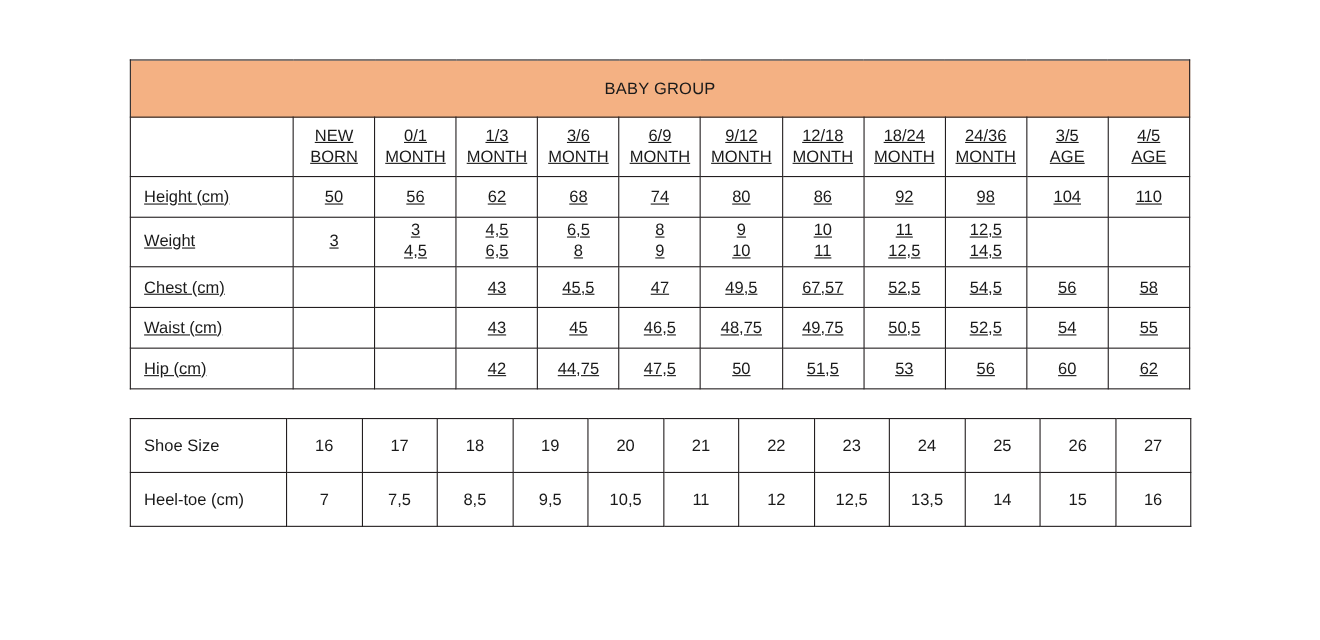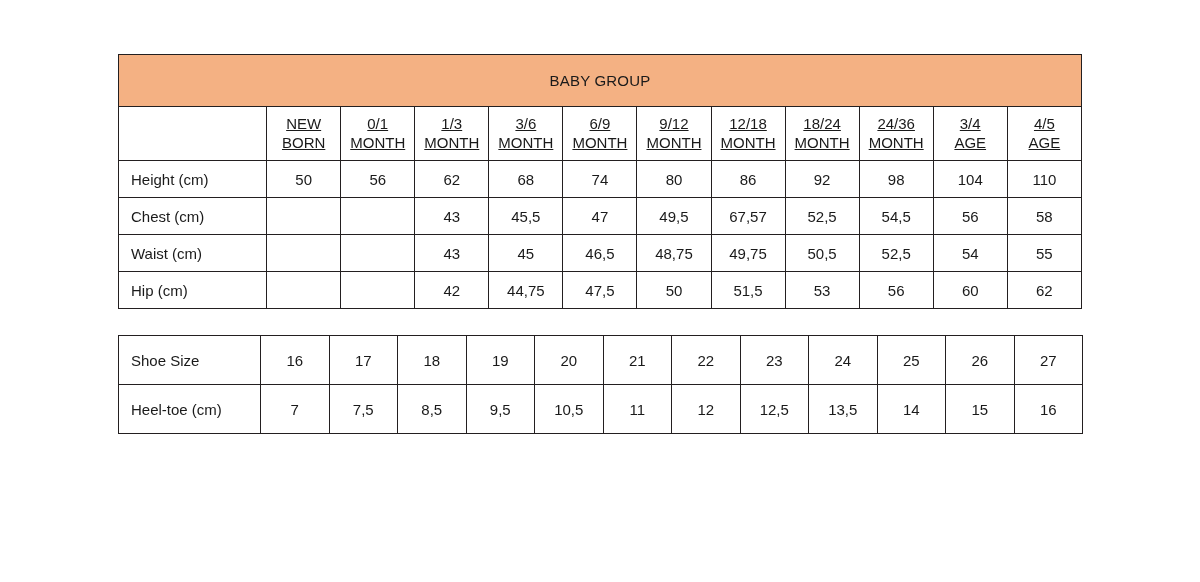--- a/index.html
+++ b/index.html
@@ -51,20 +51,21 @@
   .hdr td {
     height: 53px;
     font-size: 15px;
     font-weight: bold;
     line-height: 1.25;
     text-decoration: underline;
   }
 
   .row td {
     height: 36px;
+    text-decoration: underline;
   }
 
   .row.tall td {
     height: 44px;
     line-height: 1.25;
   }
 
   .rowlabel {
     text-align: left !important;
     padding-left: 12px !important;
@@ -138,41 +139,63 @@
         <td class="multi">6/9
 MONTH</td>
         <td class="multi">9/12
 MONTH</td>
         <td class="multi">12/18
 MONTH</td>
         <td class="multi">18/24
 MONTH</td>
         <td class="multi">24/36
 MONTH</td>
-        <td class="multi">3/4
+        <td class="multi">3/5
 AGE</td>
         <td class="multi">4/5
 AGE</td>
       </tr>
 
       <tr class="row">
         <td class="rowlabel">Height (cm)</td>
         <td>50</td>
         <td>56</td>
         <td>62</td>
         <td>68</td>
         <td>74</td>
         <td>80</td>
         <td>86</td>
         <td>92</td>
         <td>98</td>
         <td>104</td>
         <td>110</td>
       </tr>
 
+      <tr class="row tall">
+        <td class="rowlabel">Weight</td>
+        <td class="multi">3</td>
+        <td class="multi">3
+4,5</td>
+        <td class="multi">4,5
+6,5</td>
+        <td class="multi">6,5
+8</td>
+        <td class="multi">8
+9</td>
+        <td class="multi">9
+10</td>
+        <td class="multi">10
+11</td>
+        <td class="multi">11
+12,5</td>
+        <td class="multi">12,5
+14,5</td>
+        <td class="multi"></td>
+        <td class="multi"></td>
+      </tr>
 
       <tr class="row">
         <td class="rowlabel">Chest (cm)</td>
         <td></td>
         <td></td>
         <td>43</td>
         <td>45,5</td>
         <td>47</td>
         <td>49,5</td>
         <td>67,57</td>

